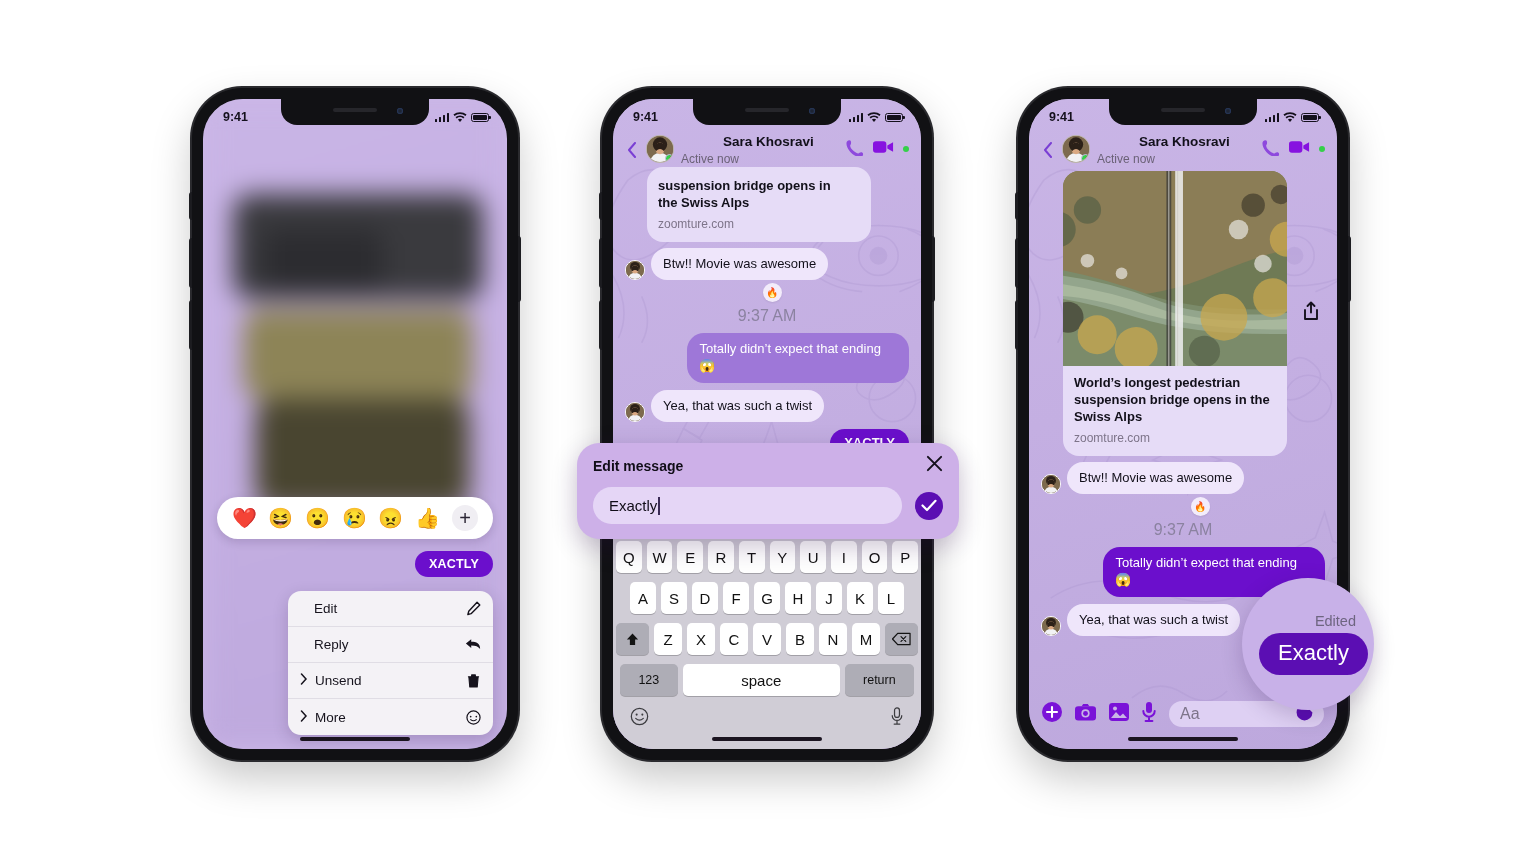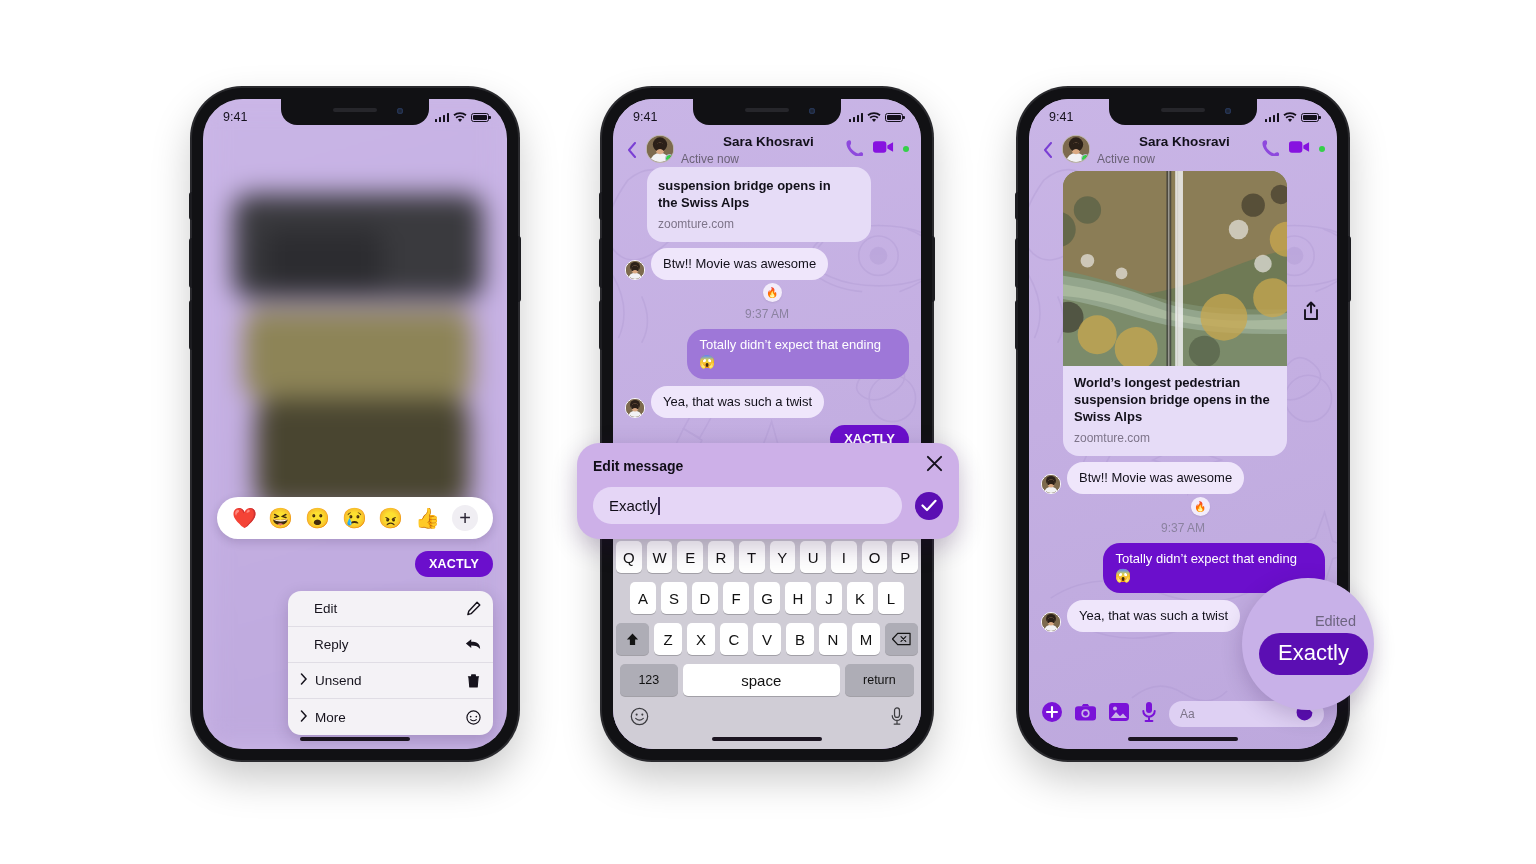--- a/index.html
+++ b/index.html
@@ -57,21 +57,21 @@
   }
   .notch .cam{
     position:absolute; right:26px; top:9px; width:6px; height:6px;
     border-radius:50%; background:#1d2432; box-shadow: inset 0 0 2px #3a5aa0;
   }
 
   
   .statusbar{
     position:absolute; top:0; left:0; right:0; height:30px; z-index:25;
     display:flex; align-items:center; justify-content:space-between;
-    padding:6px 18px 0 20px; font-size:12.5px; font-weight:normal; color:#14101c;
+    padding:6px 18px 0 20px; font-size:12.5px; font-weight:bold; color:#14101c;
   }
   .sb-right{ display:flex; align-items:center; gap:4px; }
   .bars{ display:flex; align-items:flex-end; gap:1.5px; height:9px; }
   .bars i{ width:2.5px; background:#14101c; border-radius:.5px; display:block;}
   .bars i:nth-child(1){height:3px}.bars i:nth-child(2){height:5px}
   .bars i:nth-child(3){height:7px}.bars i:nth-child(4){height:9px}
   .batt{
     width:18px;height:9px;border:1.3px solid #14101c;border-radius:2.6px;
     position:relative; padding:1px;
   }
@@ -128,37 +128,37 @@
   .linkcard .thumb{ width:100%; height:195px; position:relative; overflow:hidden;}
   .linkcard .meta{ padding:9px 11px 11px; }
   .lc-title{ font-size:13px; font-weight:bold; color:#12101a; line-height:1.3; }
   .lc-url{ font-size:12px; color:#7d7489; margin-top:5px; }
 
   .reaction{
     width:19px;height:19px;border-radius:50%;background:#f3ecfb;
     display:flex;align-items:center;justify-content:center;font-size:10px;
     box-shadow:0 1px 2px rgba(0,0,0,.08);
   }
-  .ts{ text-align:center; font-size:12px; color:#8b82a0; margin:5px 0 8px;}
+  .ts{ text-align:center; font-size:16px; color:#8b82a0; margin:5px 0 8px;}
 
   
   .share-fab{
     position:absolute; right:14px; width:24px;height:24px; z-index:18;
     display:flex;align-items:center;justify-content:center;
   }
 
   
   .composer{
     position:absolute; left:0; right:0; bottom:22px; z-index:18;
     display:flex; align-items:center; gap:13px; padding:0 13px;
   }
   .aa-field{
     flex:1; height:26px; border-radius:14px; background:#ded0f3;
     display:flex; align-items:center; justify-content:space-between;
-    padding:0 11px; font-size:12px; color:#7d7489;
+    padding:0 11px; font-size:16px; color:#7d7489;
   }
 
   
   .blurwrap{ position:absolute; inset:0; filter: blur(13px); z-index:5; }
   .reactbar{
     position:absolute; z-index:22; left:14px; right:14px; top:398px;
     height:42px; background:#fff; border-radius:21px;
     display:flex; align-items:center; justify-content:space-around;
     padding:0 9px; box-shadow:0 3px 10px rgba(30,10,50,.16);
   }

